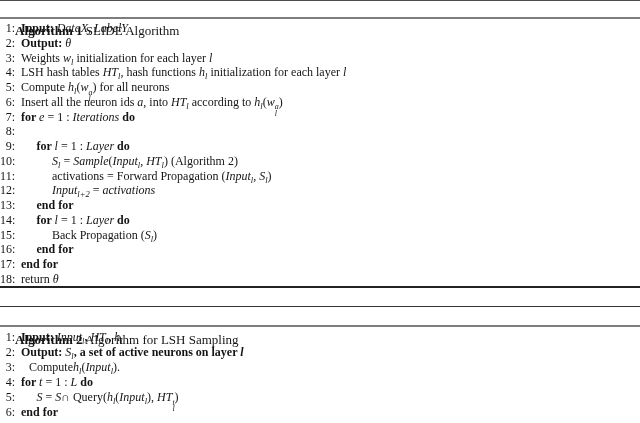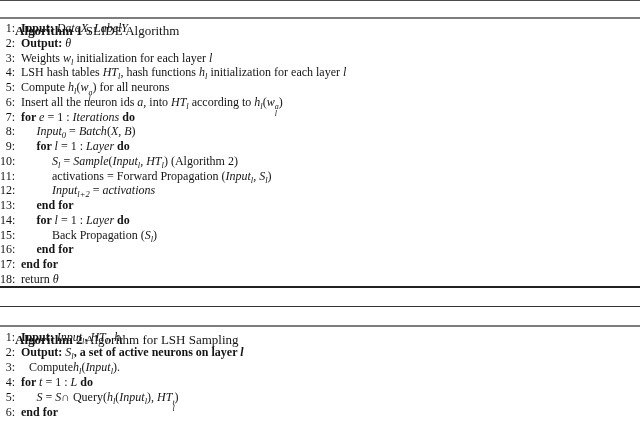--- a/index.html
+++ b/index.html
@@ -44,21 +44,21 @@
   <div class="rule rule-gray1"></div>
 
   <div class="alg-body b1" style="top:21px;">
       <div class="line"><span class="num">1:</span><span class="txt" style="padding-left: 6px;"><span class="s-b">Input: </span><span class="s-i">DataX, LabelY</span></span></div>
       <div class="line"><span class="num">2:</span><span class="txt" style="padding-left: 6px; text-align: center;"><span class="s-b">Output: </span><span class="s-i">θ</span></span></div>
       <div class="line"><span class="num">3:</span><span class="txt" style="padding-left: 6px;"><span class="s-r">Weights </span><span class="s-i">w</span><span class="s-sub">l</span><span class="s-r"> initialization for each layer </span><span class="s-i">l</span></span></div>
       <div class="line"><span class="num">4:</span><span class="txt" style="padding-left: 6px;"><span class="s-r">LSH hash tables </span><span class="s-i">HT</span><span class="s-sub">l</span><span class="s-r">, hash functions </span><span class="s-i">h</span><span class="s-sub">l</span><span class="s-r"> initialization for each layer </span><span class="s-i">l</span></span></div>
       <div class="line"><span class="num">5:</span><span class="txt" style="padding-left: 6px;"><span class="s-r">Compute </span><span class="s-i">h</span><span class="s-sub">l</span><span class="s-r">(</span><span class="s-i">w</span><span class="ss"><span>a</span><span>l</span></span><span class="s-r">) for all neurons</span></span></div>
       <div class="line"><span class="num">6:</span><span class="txt" style="padding-left: 6px;"><span class="s-r">Insert all the neuron ids </span><span class="s-i">a</span><span class="s-r">, into </span><span class="s-i">HT</span><span class="s-sub">l</span><span class="s-r"> according to </span><span class="s-i">h</span><span class="s-sub">l</span><span class="s-r">(</span><span class="s-i">w</span><span class="ss"><span>a</span><span>l</span></span><span class="s-r">)</span></span></div>
       <div class="line"><span class="num">7:</span><span class="txt" style="padding-left: 6px;"><span class="s-b">for </span><span class="s-i">e</span><span class="s-r"> = 1 : </span><span class="s-i">Iterations</span><span class="s-b"> do</span></span></div>
-      <div class="line"><span class="num">8:</span><span class="txt" style="padding-left: 21.5px;"><span class="s-i">Input</span><span class="s-sub">0</span><span class="s-r"> = </span><span class="s-i">Batch</span><span class="s-r">(</span><span class="s-i">X, B</span><span class="s-r">)</span></span></div>
+      <div class="line"><span class="num">8:</span></div>
       <div class="line"><span class="num">9:</span><span class="txt" style="padding-left: 21.5px;"><span class="s-b">for </span><span class="s-i">l</span><span class="s-r"> = 1 : </span><span class="s-i">Layer</span><span class="s-b"> do</span></span></div>
       <div class="line"><span class="num">10:</span><span class="txt" style="padding-left: 37px;"><span class="s-i">S</span><span class="s-sub">l</span><span class="s-r"> = </span><span class="s-i">Sample</span><span class="s-r">(</span><span class="s-i">Input</span><span class="s-sub">l</span><span class="s-r">, </span><span class="s-i">HT</span><span class="s-sub">l</span><span class="s-r">) (Algorithm 2)</span></span></div>
       <div class="line"><span class="num">11:</span><span class="txt" style="padding-left: 37px; text-align: center;"><span class="s-r">activations = Forward Propagation (</span><span class="s-i">Input</span><span class="s-sub">l</span><span class="s-r">, </span><span class="s-i">S</span><span class="s-sub">l</span><span class="s-r">)</span></span></div>
       <div class="line"><span class="num">12:</span><span class="txt" style="padding-left: 37px;"><span class="s-i">Input</span><span class="s-sub">l+2</span><span class="s-r"> = </span><span class="s-i">activations</span></span></div>
       <div class="line"><span class="num">13:</span><span class="txt" style="padding-left: 21.5px;"><span class="s-b">end for</span></span></div>
       <div class="line"><span class="num">14:</span><span class="txt" style="padding-left: 21.5px;"><span class="s-b">for </span><span class="s-i">l</span><span class="s-r"> = 1 : </span><span class="s-i">Layer</span><span class="s-b"> do</span></span></div>
       <div class="line"><span class="num">15:</span><span class="txt" style="padding-left: 37px;"><span class="s-r">Back Propagation (</span><span class="s-i">S</span><span class="s-sub">l</span><span class="s-r">)</span></span></div>
       <div class="line"><span class="num">16:</span><span class="txt" style="padding-left: 21.5px;"><span class="s-b">end for</span></span></div>
       <div class="line"><span class="num">17:</span><span class="txt" style="padding-left: 6px;"><span class="s-b">end for</span></span></div>
       <div class="line"><span class="num">18:</span><span class="txt" style="padding-left: 6px;"><span class="s-r">return </span><span class="s-i">θ</span></span></div>

